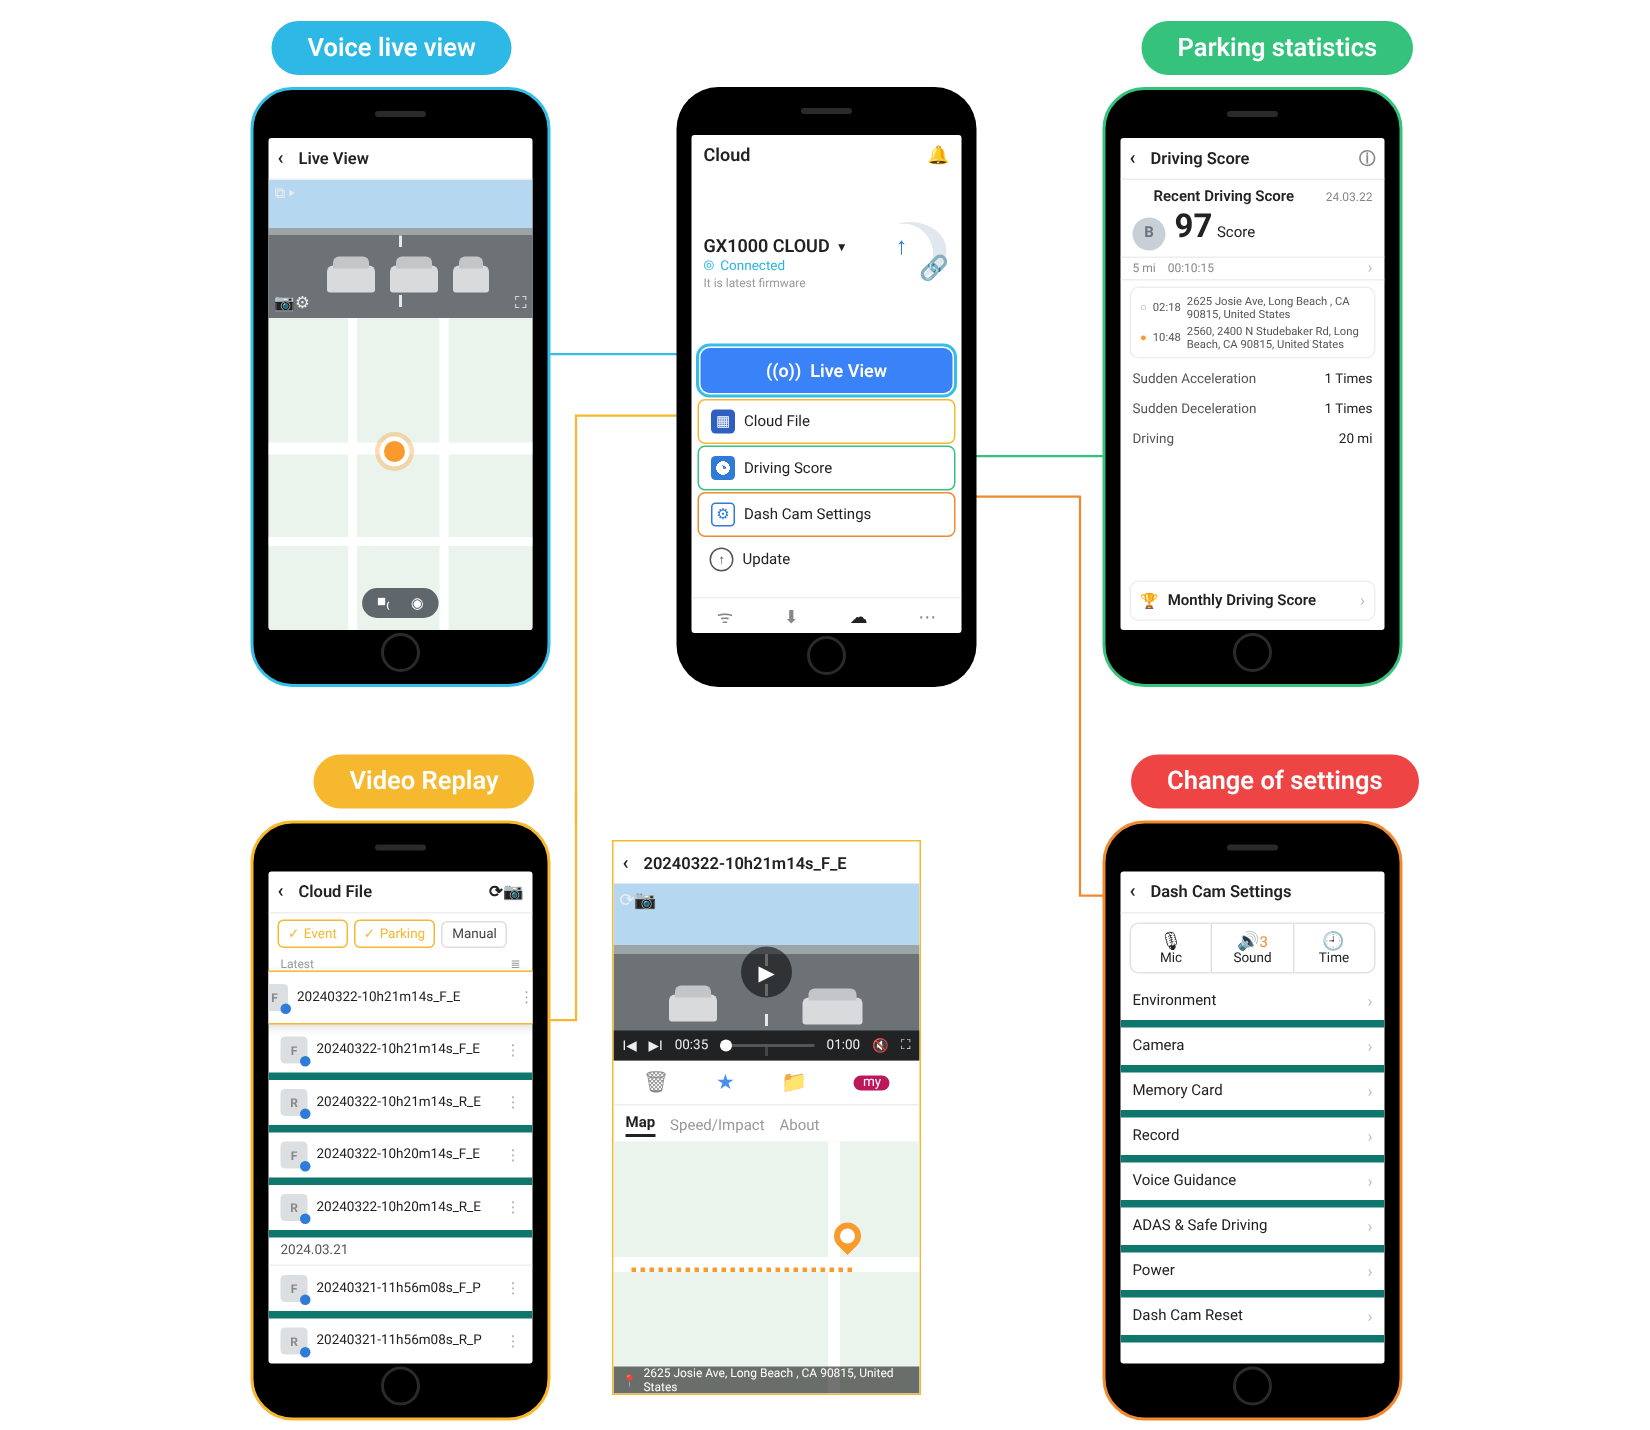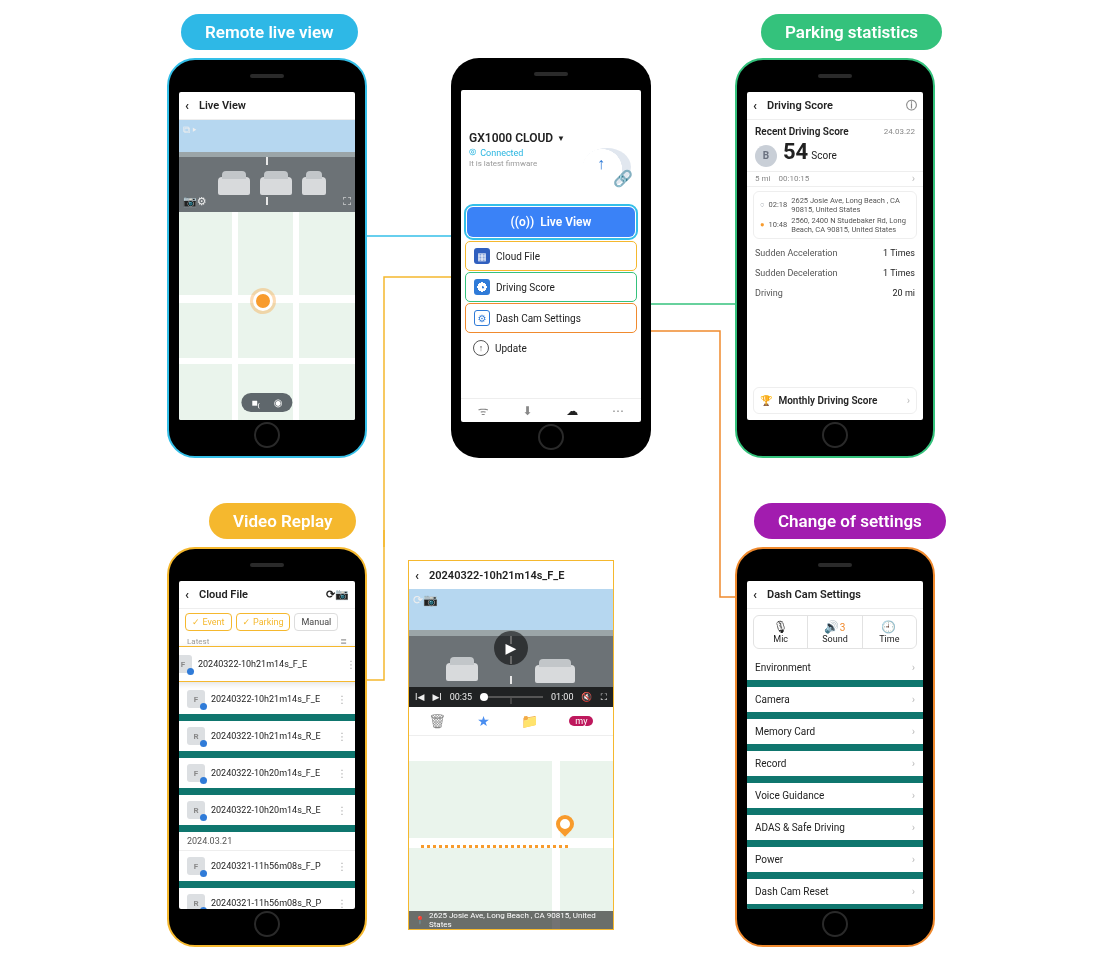--- a/index.html
+++ b/index.html
@@ -16,21 +16,21 @@
     padding: 8px 24px;
     border-radius: 999px;
     color: #fff;
     font-size: 17px;
     font-weight: 600;
     white-space: nowrap;
   }
   .pill.cyan   { background: #2eb8e6; }
   .pill.green  { background: #34c27c; }
   .pill.yellow { background: #f5b82e; }
-  .pill.orange { background: #a21caf; }
+  .pill.orange { background: #ef4444; }
 
   
   .phone {
     position: absolute;
     width: 200px;
     height: 400px;
     background: #000;
     border-radius: 28px;
     padding: 8px 8px 34px 8px;
   }
@@ -79,21 +79,21 @@
     font-weight: 600;
   }
   .hdr .back { width: 14px; font-size: 13px; }
   .flex { display: flex; align-items: center; }
   .grow { flex: 1; }
   .mini { font-size: 8px; color: #888; }
   .chev { color: #bbb; font-size: 11px; }
   .row {
     display: flex; align-items: center;
     padding: 6px 8px;
-    border-bottom: 7px solid #0f766e;
+    border-bottom: 5px solid #0f766e;
     font-size: 10px;
   }
   .b { font-weight: 600; }
 
   .icon-sq {
     width: 16px; height: 16px; border-radius: 3px;
     display: inline-flex; align-items: center; justify-content: center;
     font-size: 10px; color: #fff; margin-right: 6px;
   }
   .icon-circ {
@@ -250,21 +250,21 @@
   <polyline points="358,236 470,236" fill="none" stroke="#34bfe8" stroke-width="1.5"></polyline>
 
   <polyline points="630,304 740,304" fill="none" stroke="#34c27c" stroke-width="1.5"></polyline>
 
   <polyline points="630,331 720,331 720,597 740,597" fill="none" stroke="#f08a2e" stroke-width="1.5"></polyline>
 
   <polyline points="476,277 384,277 384,547" fill="none" stroke="#f5b82e" stroke-width="1.5"></polyline>
   <polyline points="384,530 384,680 170,680" fill="none" stroke="#f5b82e" stroke-width="1.5"></polyline>
 </svg>
 
-<div class="pill cyan" style="left:181px; top:14px;">Remote live view</div>
+<div class="pill cyan" style="left:181px; top:14px;">Voice live view</div>
 
 <div class="phone" style="left:167px; top:58px; border:2px solid #34bfe8;">
   <div class="screen">
     <div class="hdr">
       <span class="back">‹</span>
       <span class="b">Live View</span>
     </div>
 
     <div style="height:92px; position:relative;">
       <div class="road">
@@ -289,20 +289,25 @@
           <span>■₍</span>
           <span>◉</span>
         </div>
       </div>
     </div>
   </div>
 </div>
 
 <div class="phone" style="left:451px; top:58px;">
   <div class="screen">
+    <div class="flex" style="padding:6px 8px;">
+      <span class="b" style="font-size:12px;">Cloud</span>
+      <span class="grow"></span>
+      <span style="font-size:12px;">🔔</span>
+    </div>
     <div class="flex" style="padding:0 8px;gap:4px;margin-top:41px;">
       <span class="b" style="font-size:12px;">GX1000 CLOUD</span>
       <span style="font-size:8px;">▼</span>
     </div>
     <div class="flex" style="padding:2px 8px 0;gap:4px;color:#28b5e0;font-size:9px;">
       <span>⦾</span>
       <span>Connected</span>
     </div>
     <div style="padding:1px 8px;font-size:8px;color:#999;">It is latest firmware</div>
 
@@ -347,27 +352,27 @@
 
 <div class="phone" style="left:735px; top:58px; border:2px solid #34c27c;">
   <div class="screen">
     <div class="hdr">
       <span class="back">‹</span>
       <span class="b">Driving Score</span>
       <span class="grow"></span>
       <span style="font-size:11px;color:#888;">ⓘ</span>
     </div>
     <div class="flex" style="padding:6px 8px 2px;">
-      <span class="b" style="font-size:10px;">Recent Driving Score</span>
+      <span class="b" style="font-size:10px;margin-left:14px;">Recent Driving Score</span>
       <span class="grow"></span>
       <span class="mini">24.03.22</span>
     </div>
     <div class="flex" style="padding:0 8px 4px;align-items:baseline;">
       <span class="badge-B">B</span>
-      <span style="font-size:22px;font-weight:700;">54</span>
+      <span style="font-size:22px;font-weight:700;">97</span>
       <span style="font-size:10px;margin-left:3px;">Score</span>
     </div>
     <div class="flex" style="padding:0 8px;gap:8px;border-top:1px solid #eee;border-bottom:1px solid #eee;height:16px;">
        <span class="mini">5 mi</span>
        <span class="mini">00:10:15</span>
        <span class="grow"></span>
        <span class="chev">›</span>
     </div>
     <div class="trip">
       <div class="flex" style="gap:4px;">
@@ -509,20 +514,25 @@
     </div>
   </div>
 
   <div class="flex" style="justify-content:space-around;padding:6px 4px;border-bottom:1px solid #eee;font-size:14px;color:#888;">
     <span>🗑</span>
     <span style="color:#4a8ef0;">★</span>
     <span>📁</span>
     <span style="background:#be185d;color:#fff;border-radius:999px;padding:0 6px;font-size:9px;">my</span>
   </div>
 
+  <div class="flex" style="gap:10px;padding:6px 8px;font-size:10px;color:#999;">
+    <span style="color:#222;font-weight:700;border-bottom:2px solid #222;padding-bottom:2px;">Map</span>
+    <span>Speed/Impact</span>
+    <span>About</span>
+  </div>
 
   <div style="position:absolute;left:0;right:0;top:200px;bottom:0;">
     <div class="map">
       <div class="rd" style="left:0;right:0;top:46%;height:10px;"></div>
       <div class="rd" style="top:0;bottom:0;left:70%;width:8px;"></div>
 
       <div style="position:absolute;left:6%;top:50%;right:22%;height:0;border-top:3px dotted #f89b2c;"></div>
       <div class="pin" style="left:72%;top:32%;"></div>
       <div class="map-caption">
         <span style="margin-right:4px;">📍</span>

